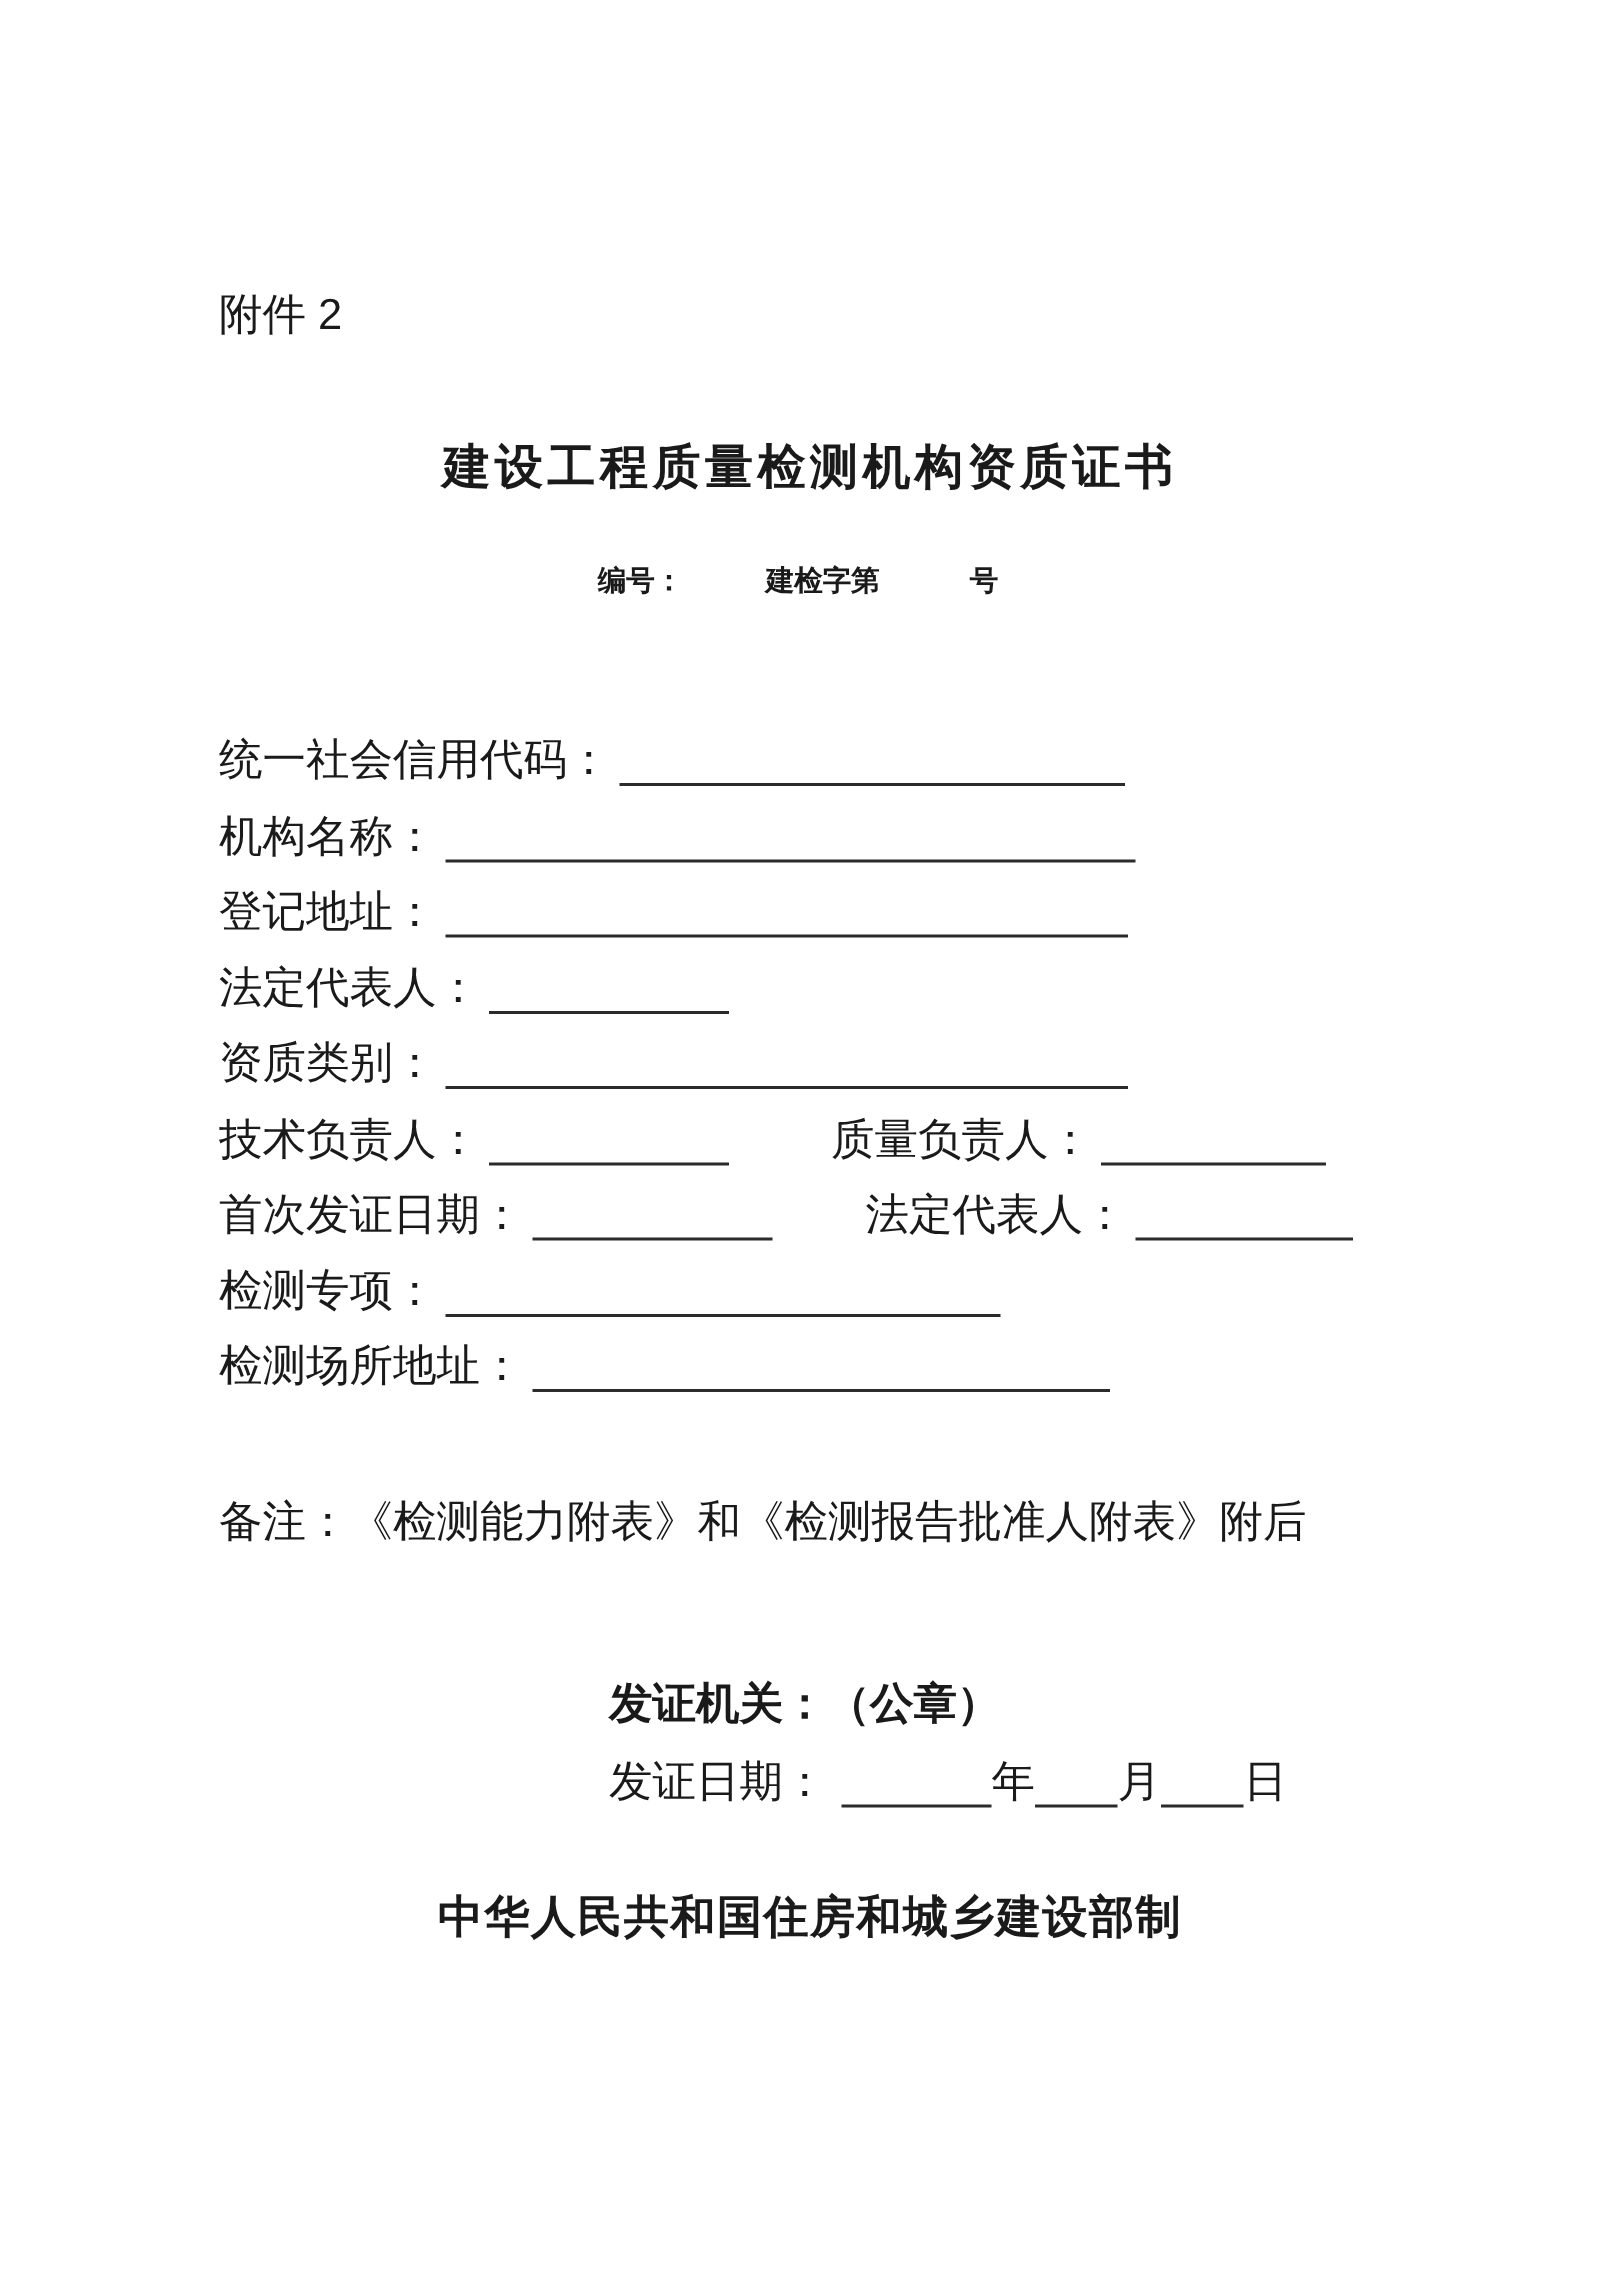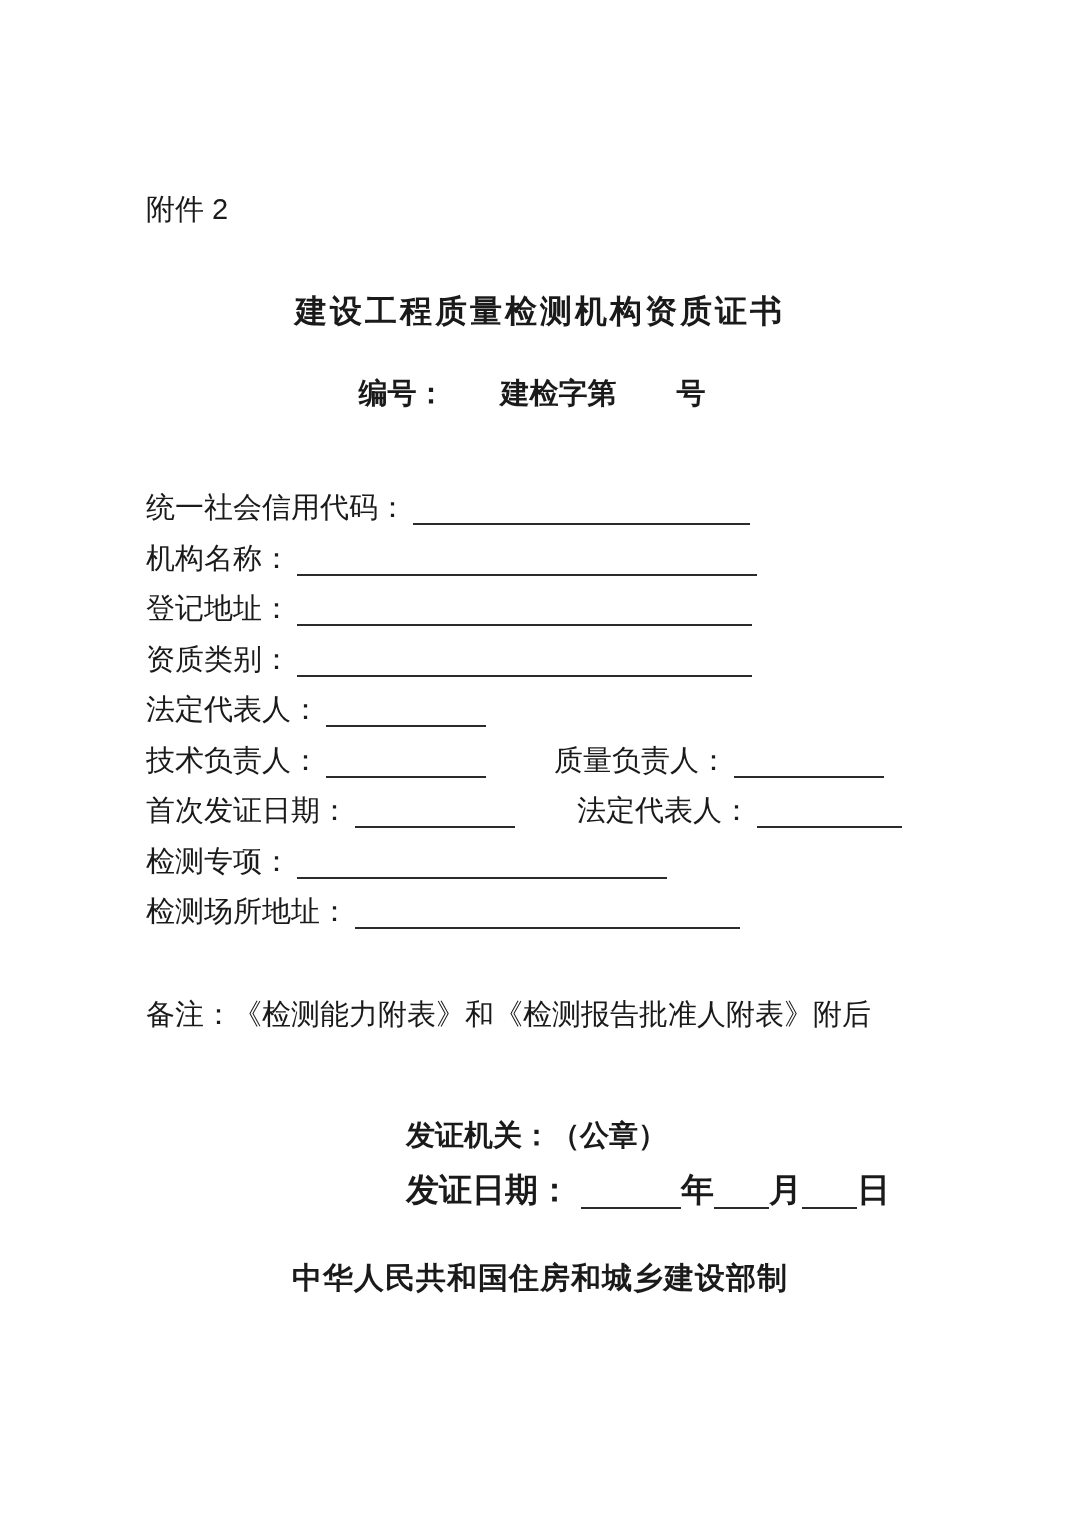--- a/index.html
+++ b/index.html
@@ -33,21 +33,21 @@
     font-size: 32px;
     font-weight: 700;
     letter-spacing: 3px;
   }
   .cert-no {
     position: absolute;
     left: 0;
     right: 16px;
     top: 374px;
     text-align: center;
-    font-size: 29px;
+    font-size: 19px;
     font-weight: 600;
     white-space: nowrap;
   }
   .hgap-55 { display: inline-block; width: 55px; }
   .hgap-60 { display: inline-block; width: 60px; }
   .hgap-68 { display: inline-block; width: 68px; }
   .hgap-62 { display: inline-block; width: 62px; }
 
   .fields {
     position: absolute;
@@ -92,22 +92,22 @@
     left: 406px;
     top: 1116px;
     font-size: 29px;
     font-weight: 600;
     white-space: nowrap;
   }
   .issue-date-line {
     position: absolute;
     left: 406px;
     top: 1168px;
-    font-size: 33px;
-    font-weight: 700;
+    font-size: 29px;
+    font-weight: 400;
     white-space: nowrap;
   }
   .publisher {
     position: absolute;
     left: 0;
     right: 0;
     top: 1258px;
     text-align: center;
     font-size: 30px;
     font-weight: 700;
@@ -144,25 +144,25 @@
 
     <div class="row">
       <span>机构名称：</span><span class="blank w460"></span>
     </div>
 
     <div class="row">
       <span>登记地址：</span><span class="blank w455"></span>
     </div>
 
     <div class="row">
-      <span>资质类别：</span><span class="blank w455"></span>
+      <span>法定代表人：</span><span class="blank w160"></span>
     </div>
 
     <div class="row">
-      <span>法定代表人：</span><span class="blank w160"></span>
+      <span>资质类别：</span><span class="blank w455"></span>
     </div>
 
     <div class="row">
       <span>技术负责人：</span><span class="blank w160"></span><span class="hgap-68"></span><span>质量负责人：</span><span class="blank w150"></span>
     </div>
 
     <div class="row">
       <span>首次发证日期：</span><span class="blank w160"></span><span class="hgap-62"></span><span>法定代表人：</span><span class="blank w145"></span>
     </div>
 

